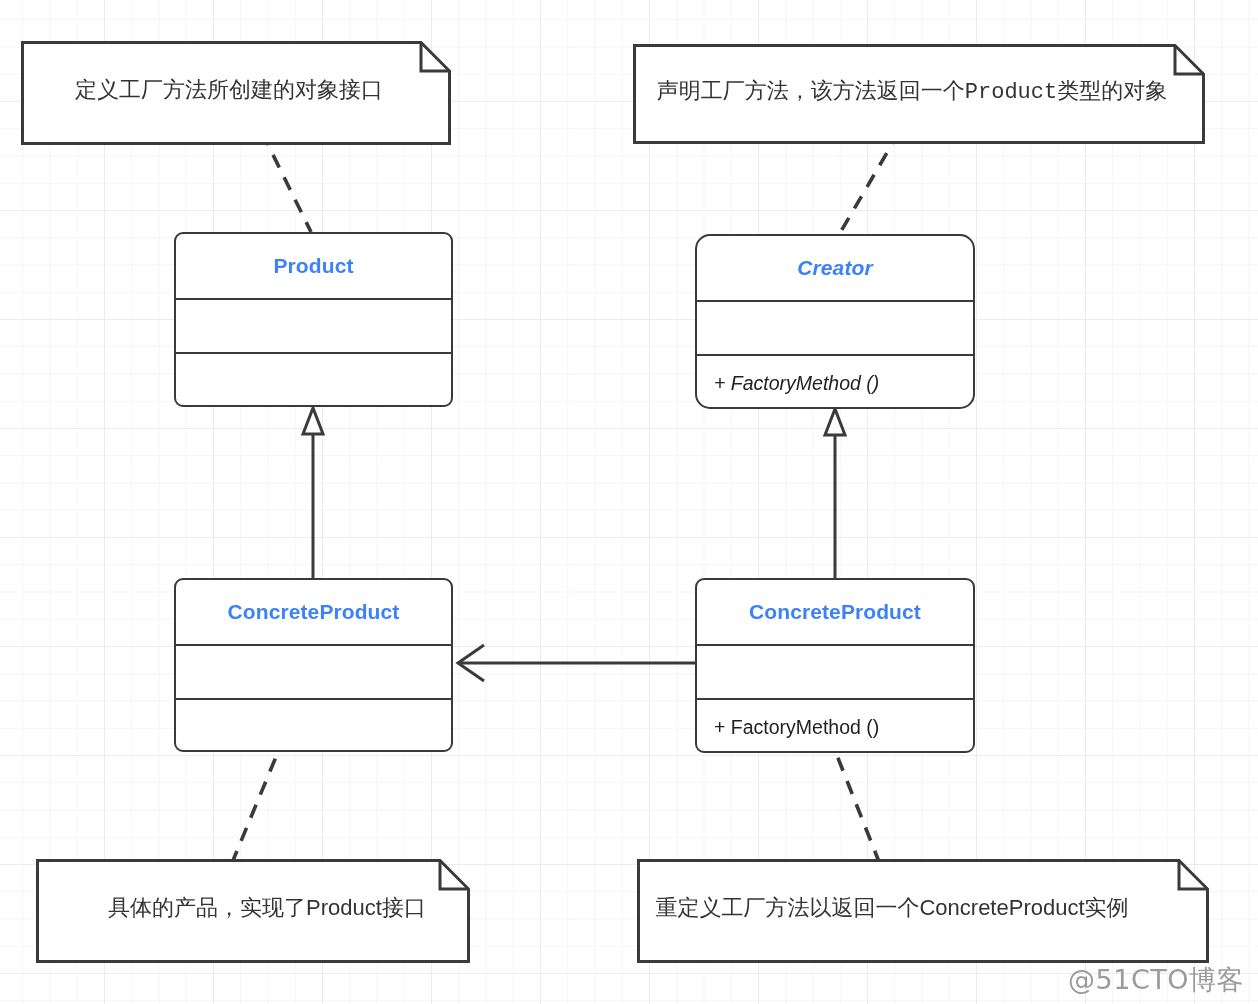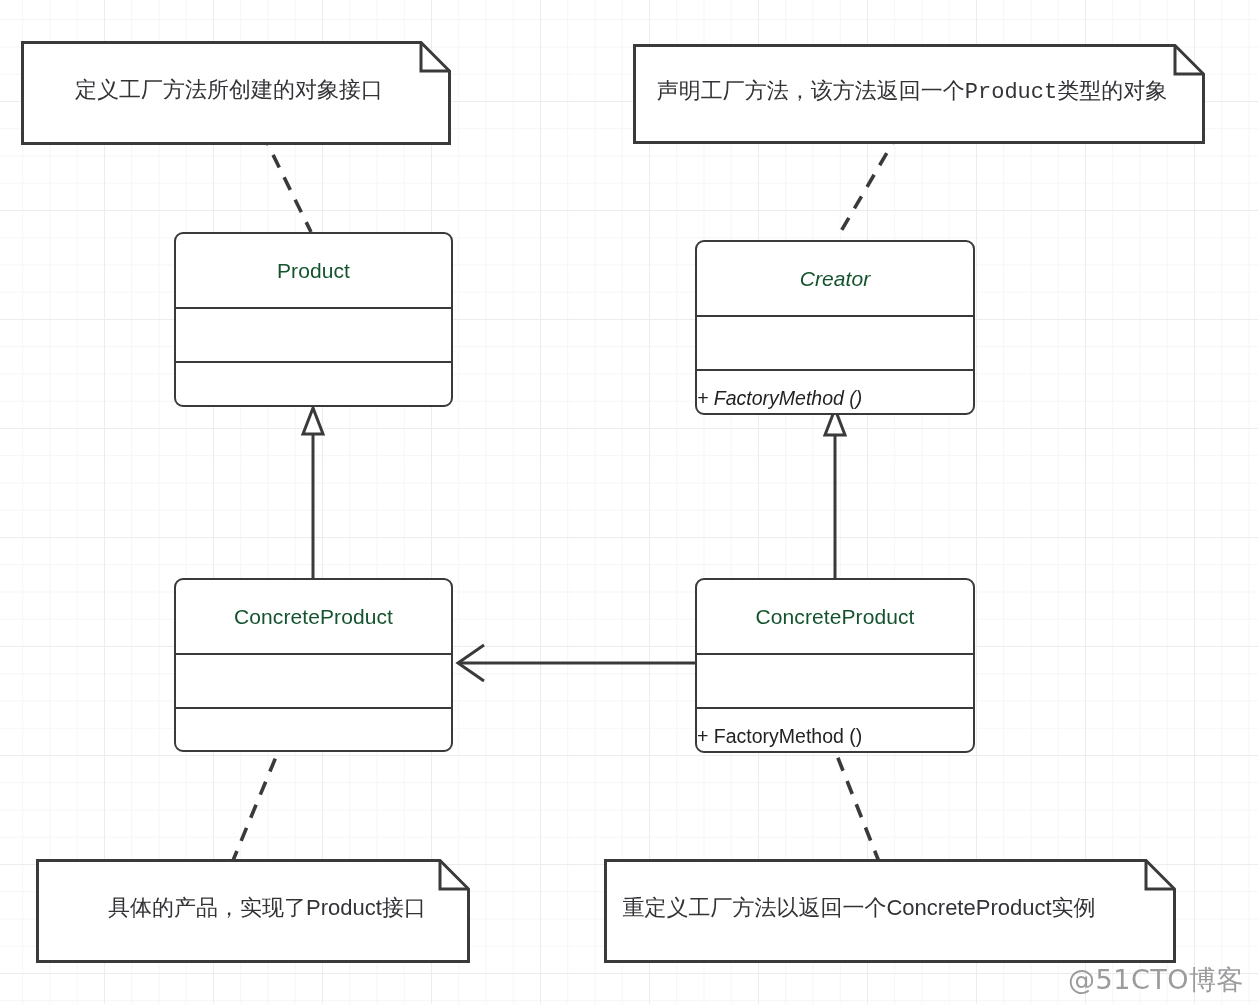--- a/index.html
+++ b/index.html
@@ -37,44 +37,45 @@
     box-sizing: border-box;
     background: #ffffff;
     border: 2.6px solid #3a3a3a;
     border-radius: 9px;
     display: flex;
     flex-direction: column;
     z-index: 5;
   }
   .uml-name {
     flex: 0 0 auto;
-    height: 75px;
+    height: 66px;
     display: flex;
     align-items: center;
     justify-content: center;
     font-size: 21px;
-    font-weight: normal;
-    color: #14532d;
+    font-weight: bold;
+    color: #3b82f6;
     letter-spacing: 0.1px;
     border-bottom: 2.2px solid #3a3a3a;
     box-sizing: border-box;
   }
   .uml-name.abstract {
     font-style: italic;
   }
   .uml-attrs {
     flex: 1 1 auto;
     border-bottom: 2.2px solid #3a3a3a;
     box-sizing: border-box;
     min-height: 54px;
   }
   .uml-ops {
     flex: 1 1 auto;
     display: flex;
     align-items: center;
+    padding-left: 17px;
     font-size: 19.5px;
     color: #222224;
     box-sizing: border-box;
     min-height: 54px;
   }
   .uml-ops.abstract {
     font-style: italic;
   }
   .uml-ops:empty { display: block; }
 
@@ -162,21 +163,21 @@
     </svg>
     <div class="note-text">声明工厂方法，该方法返回一个Product类型的对象</div>
   </div>
 
   <div class="uml-class" style="left:174px; top:232px; width:279px; height:175px;">
     <div class="uml-name">Product</div>
     <div class="uml-attrs"></div>
     <div class="uml-ops"></div>
   </div>
 
-  <div class="uml-class" style="left:695px; top:240px; width:280px; height:175px;">
+  <div class="uml-class" style="left:695px; top:234px; width:280px; height:175px;border-radius:15px;">
     <div class="uml-name abstract">Creator</div>
     <div class="uml-attrs"></div>
     <div class="uml-ops abstract">+ FactoryMethod ()</div>
   </div>
 
   <div class="uml-class" style="left:174px; top:578px; width:279px; height:174px;">
     <div class="uml-name">ConcreteProduct</div>
     <div class="uml-attrs"></div>
     <div class="uml-ops"></div>
   </div>
@@ -188,21 +189,21 @@
   </div>
 
   <div class="uml-note" style="left:36px; top:859px; width:476px; height:104px;">
     <svg width="434" height="104" viewBox="0 0 434 104">
       <path d="M 1.5 1.5 L 404 1.5 L 432.5 30 L 432.5 102.5 L 1.5 102.5 Z" fill="#ffffff" stroke="#3a3a3a" stroke-width="3" stroke-linejoin="miter"></path>
       <path d="M 404 1.5 L 404 30 L 432.5 30" fill="none" stroke="#3a3a3a" stroke-width="3" stroke-linejoin="miter"></path>
     </svg>
     <div class="note-text">具体的产品，实现了Product接口</div>
   </div>
 
-  <div class="uml-note" style="left:604px; top:859px; width:524px; height:104px;">
+  <div class="uml-note" style="left:637px; top:859px; width:524px; height:104px;">
     <svg width="572" height="104" viewBox="0 0 572 104">
       <path d="M 1.5 1.5 L 542 1.5 L 570.5 30 L 570.5 102.5 L 1.5 102.5 Z" fill="#ffffff" stroke="#3a3a3a" stroke-width="3" stroke-linejoin="miter"></path>
       <path d="M 542 1.5 L 542 30 L 570.5 30" fill="none" stroke="#3a3a3a" stroke-width="3" stroke-linejoin="miter"></path>
     </svg>
     <div class="note-text">重定义工厂方法以返回一个ConcreteProduct实例</div>
   </div>
 
   <div id="watermark">@51CTO博客</div>
 
 </div>

